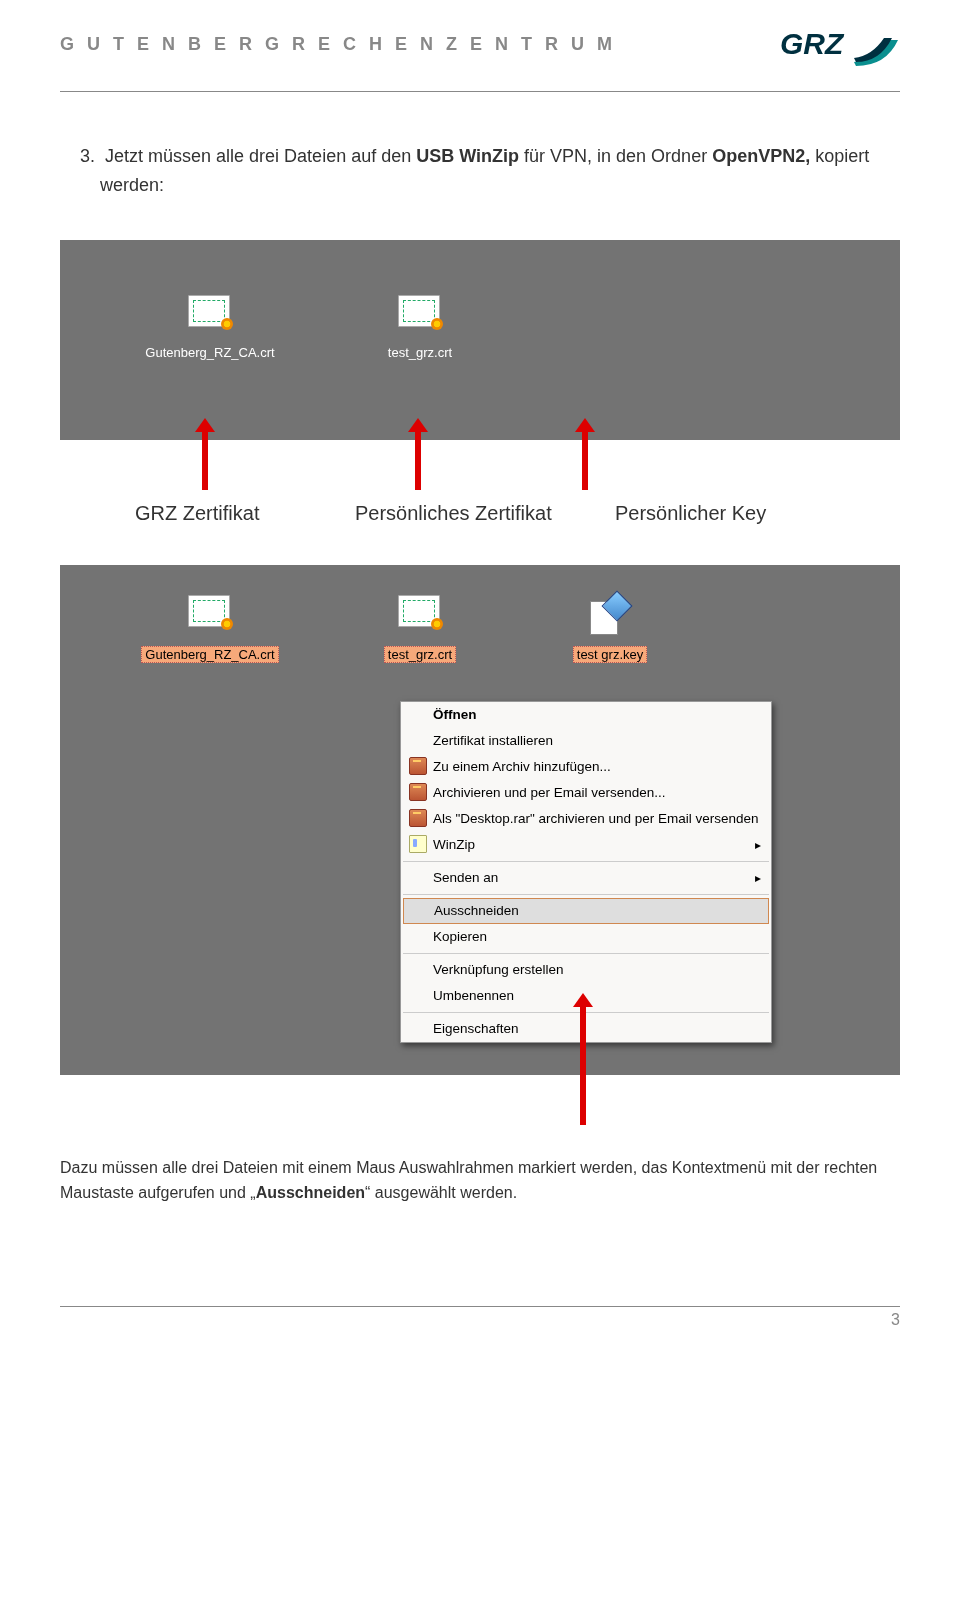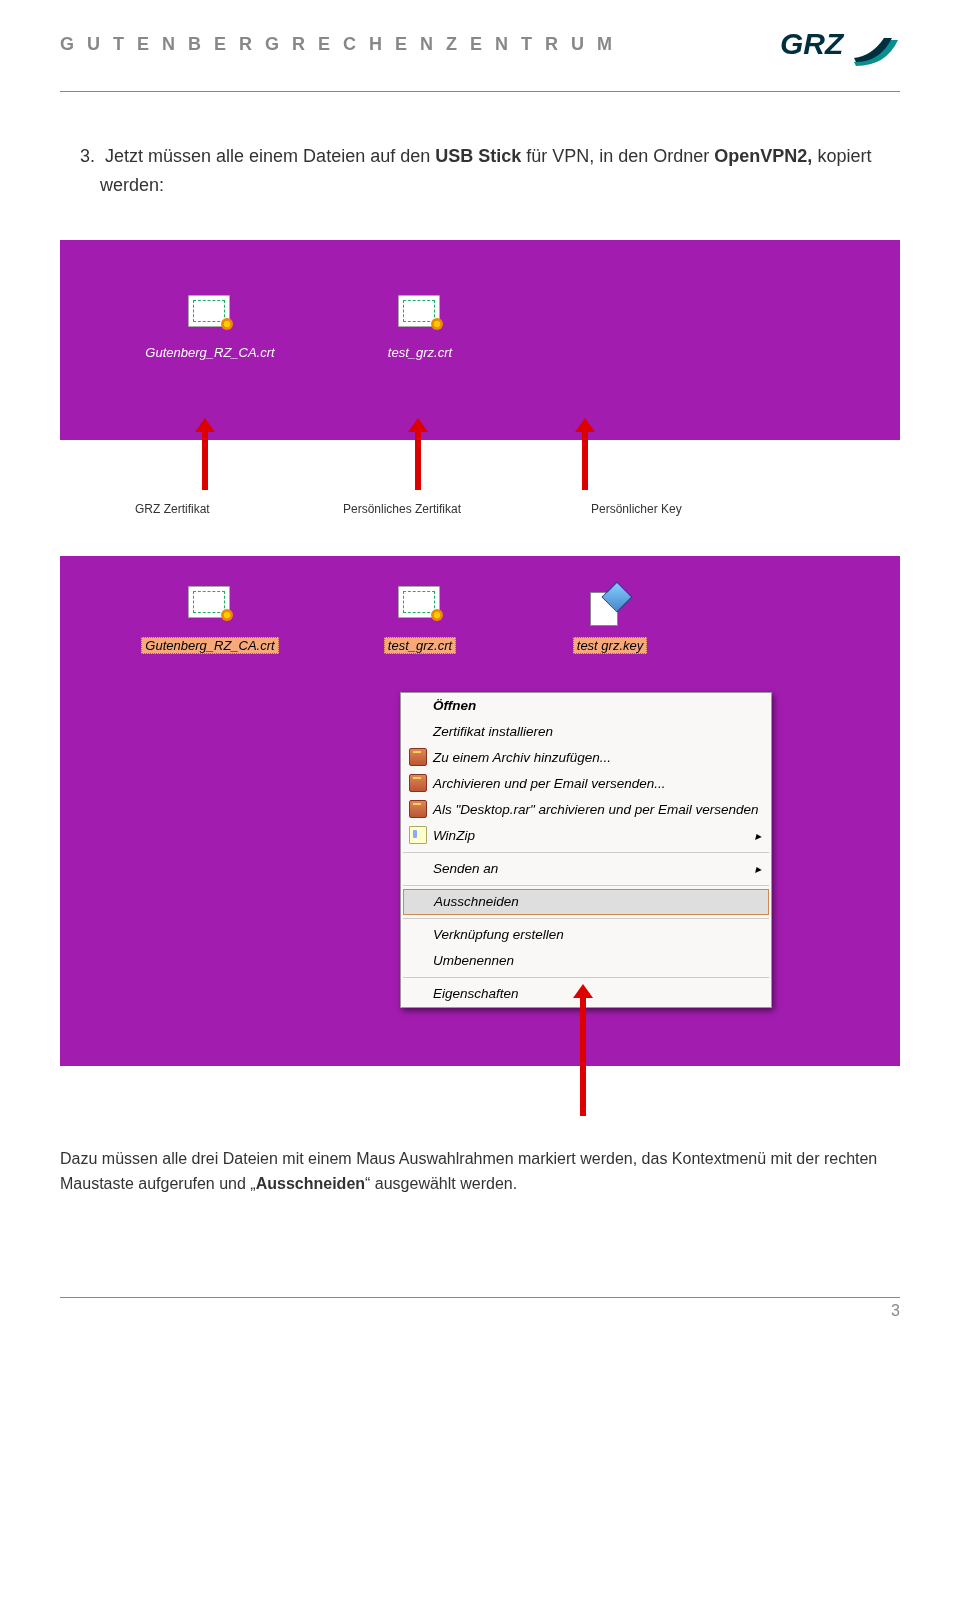--- a/index.html
+++ b/index.html
@@ -34,24 +34,23 @@
   }
   .logo svg { display: block; }
   .step-text {
     font-size: 18px;
     line-height: 1.6;
     margin: 30px 0 40px 20px;
     text-indent: -20px;
     padding-left: 20px;
   }
   .black-panel {
-    background: #a21caf;
+    background: #737373;
     width: 100%;
     position: relative;
-    font-style: italic;
   }
   .panel1 {
     height: 200px;
     margin-bottom: 0;
   }
   .files-row {
     display: flex;
     gap: 90px;
     padding: 55px 0 0 80px;
     position: relative;
@@ -141,23 +140,23 @@
     top: -12px; left: -7px;
     border-left: 10px solid transparent;
     border-right: 10px solid transparent;
     border-bottom: 14px solid #d00;
   }
   .a1 { left: 142px; }
   .a2 { left: 355px; }
   .a3 { left: 522px; }
   .labels-row {
     display: flex;
-    gap: 48px;
+    gap: 60px;
     padding: 22px 0 40px 75px;
-    font-size: 12px;
+    font-size: 20px;
     color: #333;
   }
   .labels-row span:nth-child(1){ width: 160px; }
   .labels-row span:nth-child(2){ width: 200px; }
   .labels-row span:nth-child(3){ width: 180px; }
 
   .panel2 {
     height: 510px;
     position: relative;
   }
@@ -266,21 +265,21 @@
     <div class="logo">
       <svg width="120" height="48" viewBox="0 0 120 48">
         <text x="0" y="34" font-family="Arial Black, Arial" font-weight="900" font-size="30" fill="#003040" font-style="italic"><tspan>GRZ</tspan></text>
         <path d="M 74 42 Q 96 40 108 20 L 118 20 Q 106 46 76 46 Z" fill="#0a8f8f"></path>
         <path d="M 74 38 Q 92 36 104 18 L 112 18 Q 100 42 76 42 Z" fill="#003040"></path>
       </svg>
     </div>
   </div>
 
   <p class="step-text">
-    <span>3.</span>&nbsp;&nbsp;<span>Jetzt müssen alle einem Dateien auf den </span><b>USB Stick</b><span> für VPN, in den Ordner </span><b>OpenVPN2,</b><span> kopiert</span><br>
+    <span>3.</span>&nbsp;&nbsp;<span>Jetzt müssen alle drei Dateien auf den </span><b>USB WinZip</b><span> für VPN, in den Ordner </span><b>OpenVPN2,</b><span> kopiert</span><br>
     <span>werden:</span>
   </p>
 
   <div class="black-panel panel1">
     <div class="files-row">
       <div class="file-item">
         <div class="file-icon">
             <div class="cert-icon"></div>
           </div>
         <div class="file-label">Gutenberg_RZ_CA.crt</div>
@@ -332,20 +331,21 @@
       <div class="menu-item bold">Öffnen</div>
       <div class="menu-item">Zertifikat installieren</div>
       <div class="menu-item"><span class="menu-icon rar-icon"></span><span>Zu einem Archiv hinzufügen...</span></div>
       <div class="menu-item"><span class="menu-icon rar-icon"></span><span>Archivieren und per Email versenden...</span></div>
       <div class="menu-item"><span class="menu-icon rar-icon"></span><span>Als "Desktop.rar" archivieren und per Email versenden</span></div>
       <div class="menu-item sub"><span class="menu-icon winzip-icon"></span><span>WinZip</span></div>
       <div class="menu-sep"></div>
       <div class="menu-item sub">Senden an</div>
       <div class="menu-sep"></div>
       <div class="menu-item highlight">Ausschneiden</div>
+      <div class="menu-item">Kopieren</div>
       <div class="menu-sep"></div>
       <div class="menu-item">Verknüpfung erstellen</div>
       <div class="menu-item">Umbenennen</div>
       <div class="menu-sep"></div>
       <div class="menu-item">Eigenschaften</div>
     </div>
 
     <div class="arrow-up2"></div>
   </div>
 

